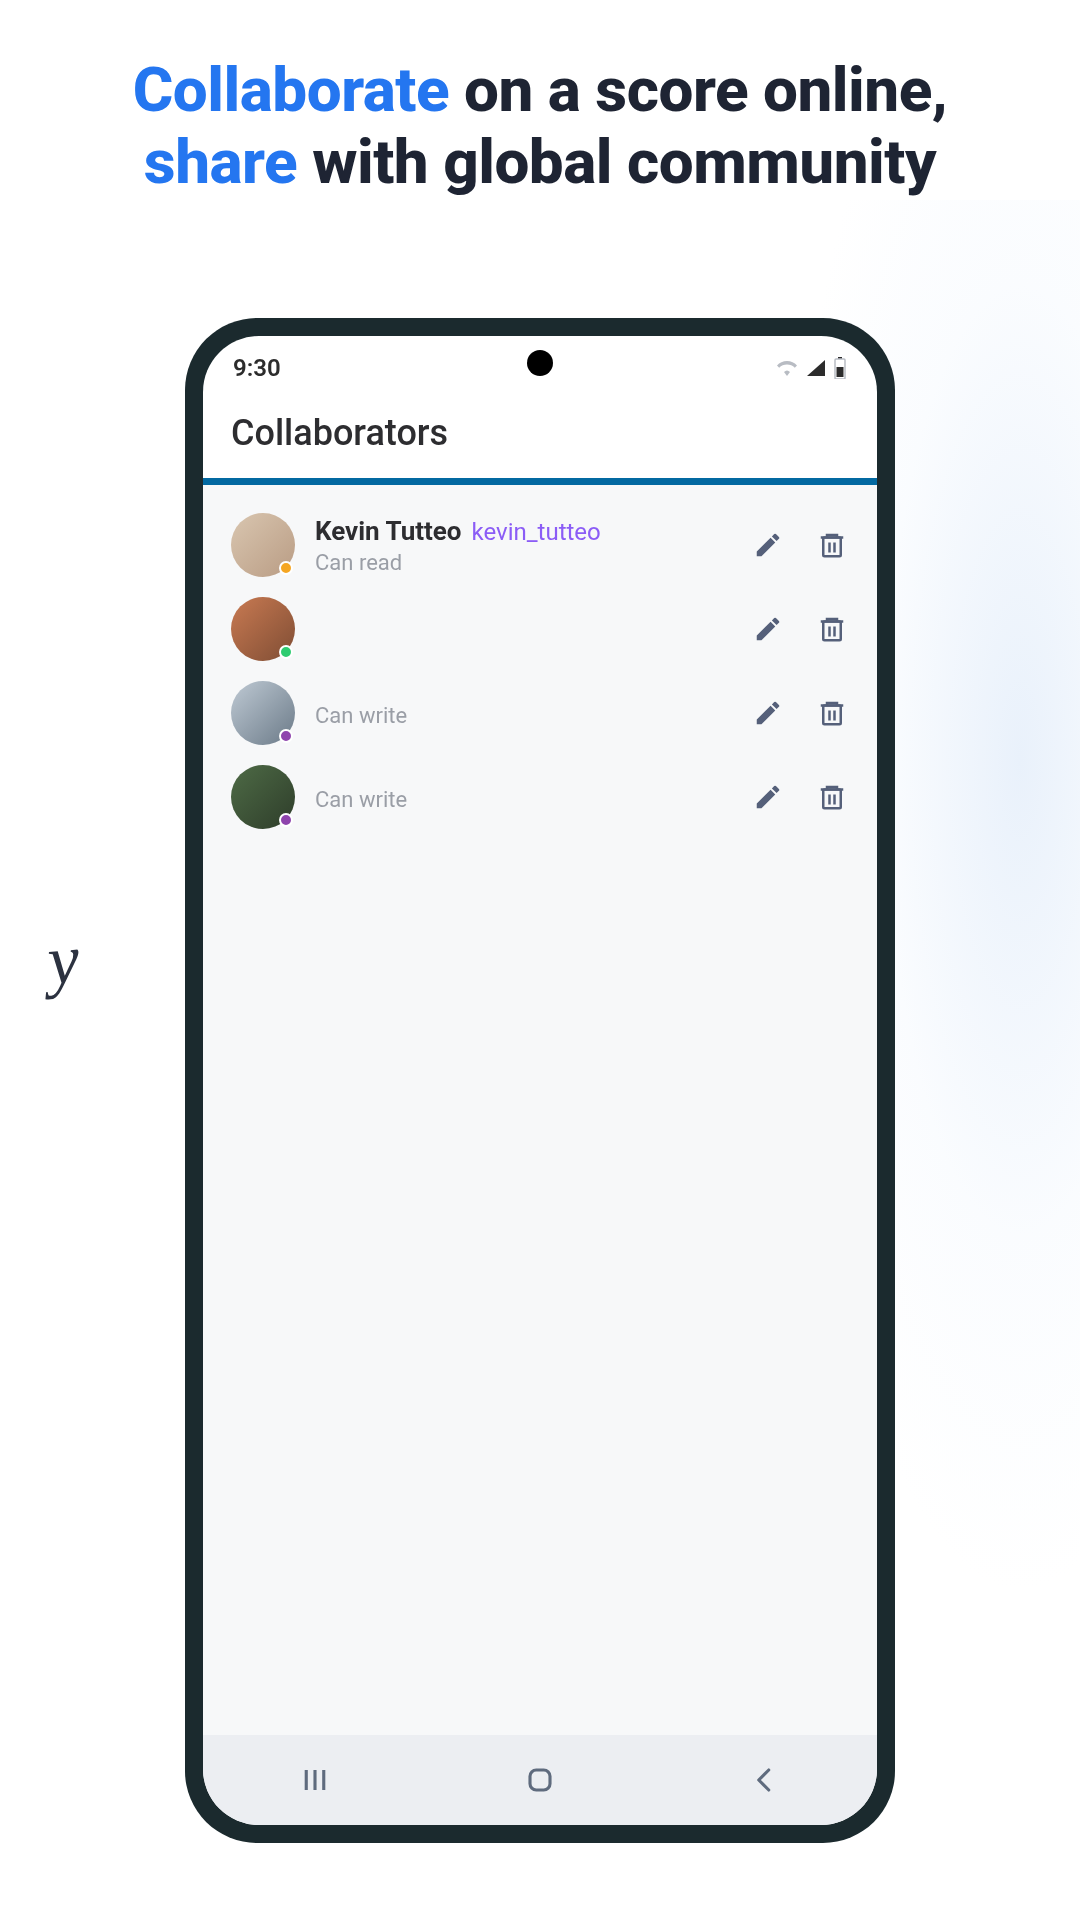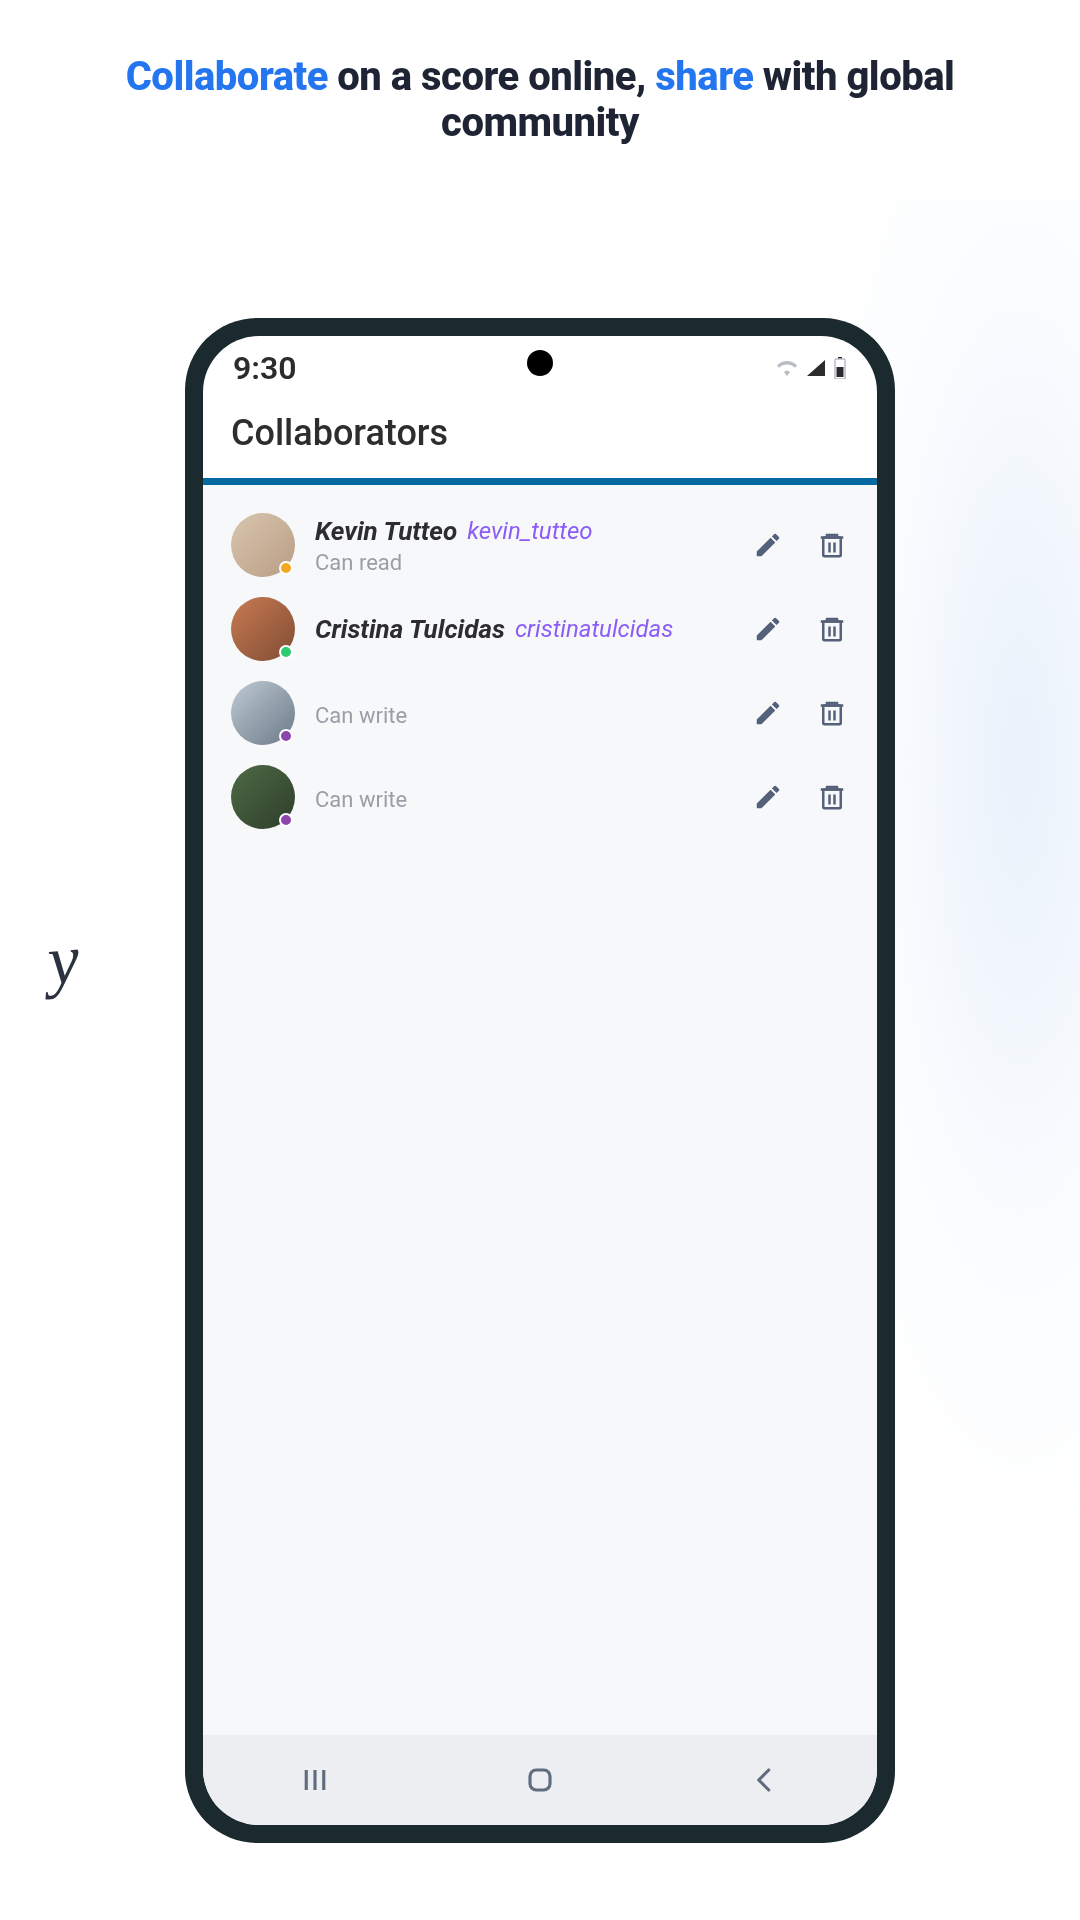--- a/index.html
+++ b/index.html
@@ -27,21 +27,21 @@
     font-size: 70px;
     font-style: italic;
     font-family: cursive;
     color: #2c3240;
     transform: rotate(-5deg);
     pointer-events: none;
   }
   .heading {
     text-align: center;
     padding: 54px 100px 0;
-    font-size: 40px;
+    font-size: 62px;
     font-weight: 800;
     line-height: 1.16;
     color: #1e2433;
     letter-spacing: -0.5px;
   }
   .heading .accent { color: #2476f0; }
   
   .phone {
     position: absolute;
     left: 185px;
@@ -72,21 +72,21 @@
     background: #000;
     border-radius: 50%;
   }
   
   .statusbar {
     height: 64px;
     display: flex;
     align-items: center;
     justify-content: space-between;
     padding: 0 30px 0 30px;
-    font-size: 32px;
+    font-size: 24px;
     color: #2c2c2c;
   }
   .statusbar .time { font-weight: 600; }
   .status-icons { display: flex; align-items: center; gap: 6px; }
   
   .page-title-bar {
     padding: 12px 28px 24px;
     border-bottom: 7px solid #0369a1;
     background: #fff;
   }
@@ -129,21 +129,21 @@
     width: 64px; height: 64px; border-radius: 50%;
     display: flex; align-items: center; justify-content: center;
     font-size: 24px; color: #fff; font-weight: 600;
   }
   .status-dot {
     position: absolute; bottom: 2px; right: 2px;
     width: 14px; height: 14px; border-radius: 50%;
     border: 2px solid #fff;
   }
   .collab-info { flex: 1; min-width: 0; }
-  .name-line { display: flex; align-items: center; gap: 10px; flex-wrap: wrap; font-style: italic; }
+  .name-line { display: flex; align-items: flex-end; gap: 10px; flex-wrap: wrap; }
   .collab-name { font-size: 26px; font-weight: 700; color: #2d2d30; }
   .collab-username { font-size: 24px; font-weight: 400; color: #8b5cf6; }
   .collab-perm { font-size: 22px; color: #9a9ea6; margin-top: 4px; }
   .row-actions { display: flex; align-items: center; gap: 30px; color: #55607a; }
   .icon-btn { width: 34px; height: 34px; display:flex; align-items:center; justify-content:center; cursor:pointer; }
   
   .navbar {
     height: 90px;
     background: #eceef2;
     display: flex;
@@ -219,24 +219,20 @@
                 </svg>
               </div>
             </div>
           </div>
           <div class="collab-row">
             <div class="avatar-wrap">
               <div class="avatar" style="background:linear-gradient(135deg,#c97a52,#7f4d34)"></div>
               <div class="status-dot" style="background:#2ecc71"></div>
             </div>
             <div class="collab-info">
-              <div class="name-line">
-                <span class="collab-name">Cristina Tulcidas</span>
-                <span class="collab-username">cristinatulcidas</span>
-              </div>
             </div>
             <div class="row-actions">
               <div class="icon-btn">
                 <svg width="30" height="30" viewBox="0 0 24 24" fill="#55607a">
                   <path d="M3 17.25V21h3.75L17.81 9.94l-3.75-3.75L3 17.25zM20.71 7.04a1 1 0 000-1.41l-2.34-2.34a1 1 0 00-1.41 0l-1.83 1.83 3.75 3.75 1.83-1.83z"></path>
                 </svg>
               </div>
               <div class="icon-btn">
                 <svg width="30" height="30" viewBox="0 0 24 24" fill="none" stroke="#55607a" stroke-width="2">
                   <path d="M3 6h18"></path>

